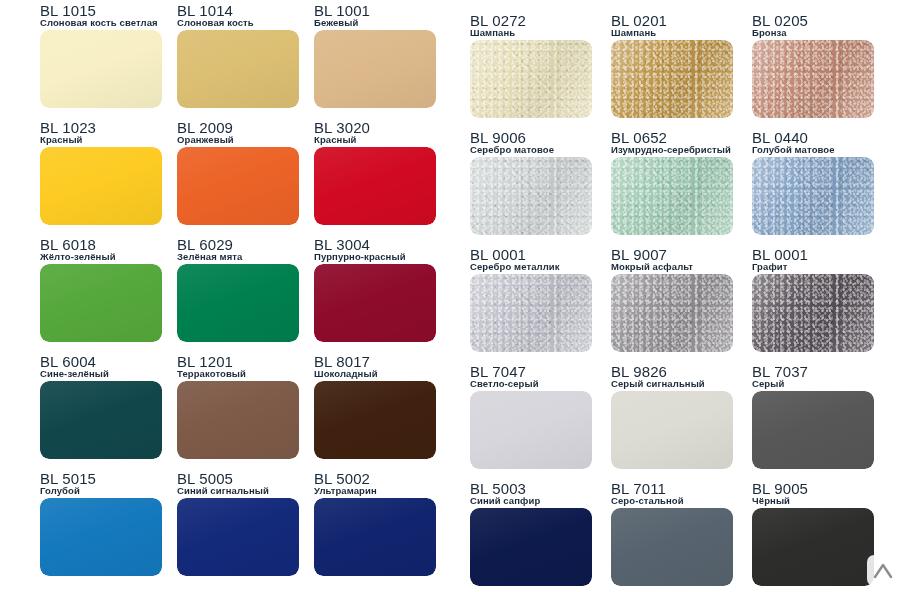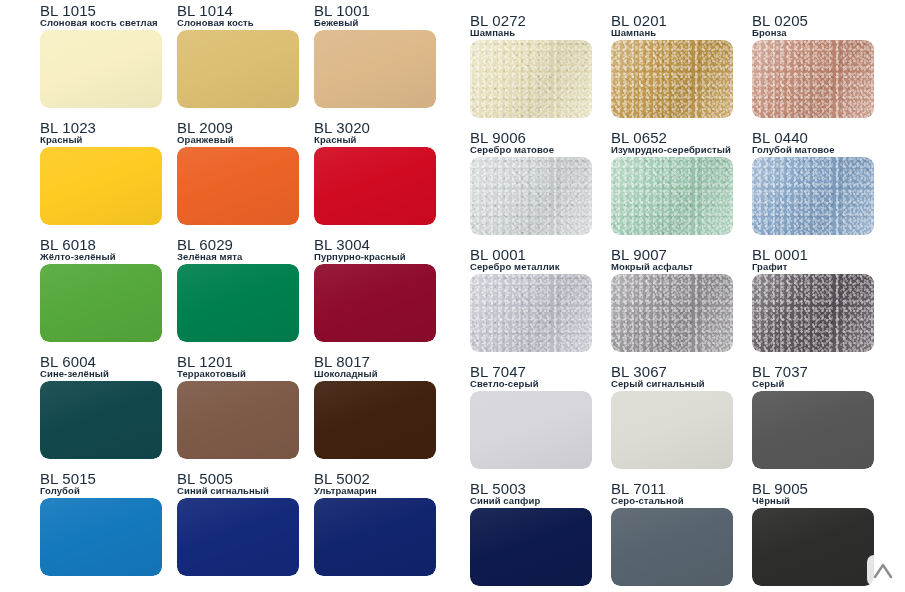--- a/index.html
+++ b/index.html
@@ -338,21 +338,21 @@
           <div class="code">BL 7047</div>
           <div class="name">Светло-серый</div>
         </div>
         <div class="swatch" style="top: 25px; width: 122px; height: 78px; border-radius: 9px;">
           <div class="fill" style="background: rgb(214, 214, 220); border-radius: 9px;"></div>
           <div class="sheen" style="position: absolute; inset: 0px; border-radius: 9px; background: linear-gradient(160deg, rgba(255, 255, 255, 0.07) 0%, rgba(255, 255, 255, 0) 45%, rgba(0, 0, 0, 0.05) 100%);"></div>
         </div>
       </div>
       <div class="cell" style="left: 611px; top: 366px;">
         <div class="labels">
-          <div class="code">BL 3067</div>
+          <div class="code">BL 9826</div>
           <div class="name">Серый сигнальный</div>
         </div>
         <div class="swatch" style="top: 25px; width: 122px; height: 78px; border-radius: 9px;">
           <div class="fill" style="background: rgb(220, 220, 212); border-radius: 9px;"></div>
           <div class="sheen" style="position: absolute; inset: 0px; border-radius: 9px; background: linear-gradient(160deg, rgba(255, 255, 255, 0.07) 0%, rgba(255, 255, 255, 0) 45%, rgba(0, 0, 0, 0.05) 100%);"></div>
         </div>
       </div>
       <div class="cell" style="left: 752px; top: 366px;">
         <div class="labels">
           <div class="code">BL 7037</div>

